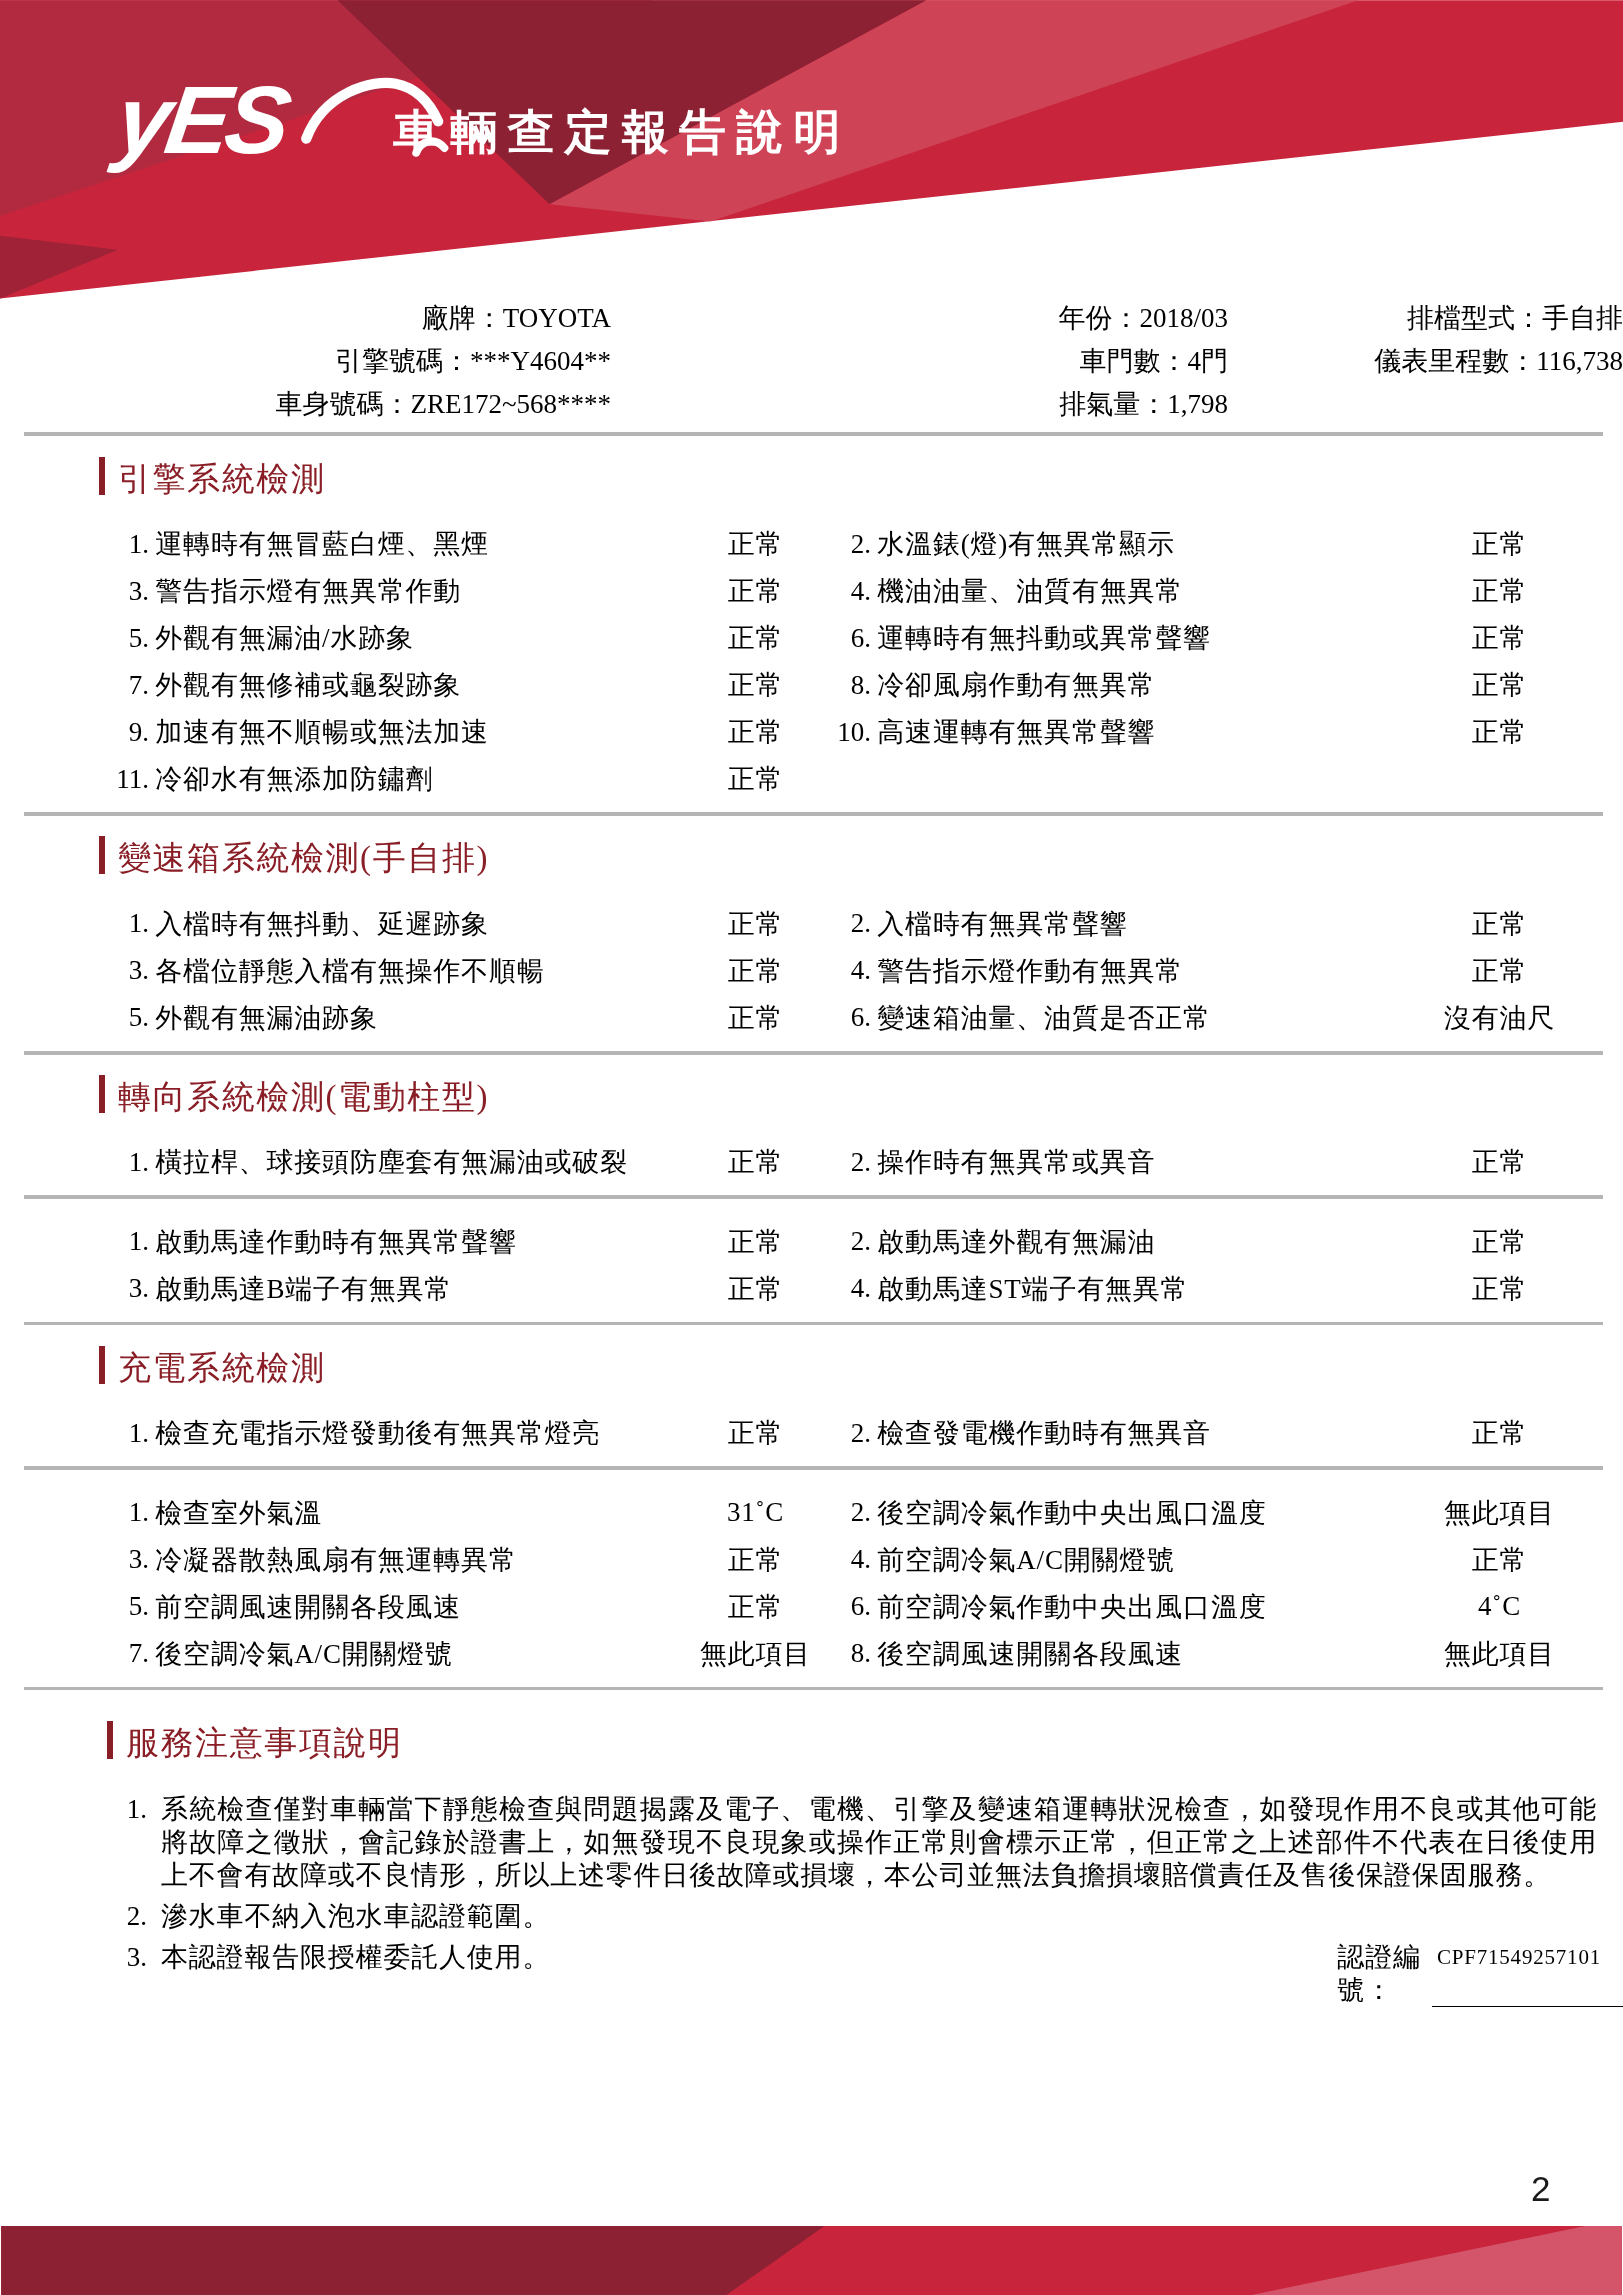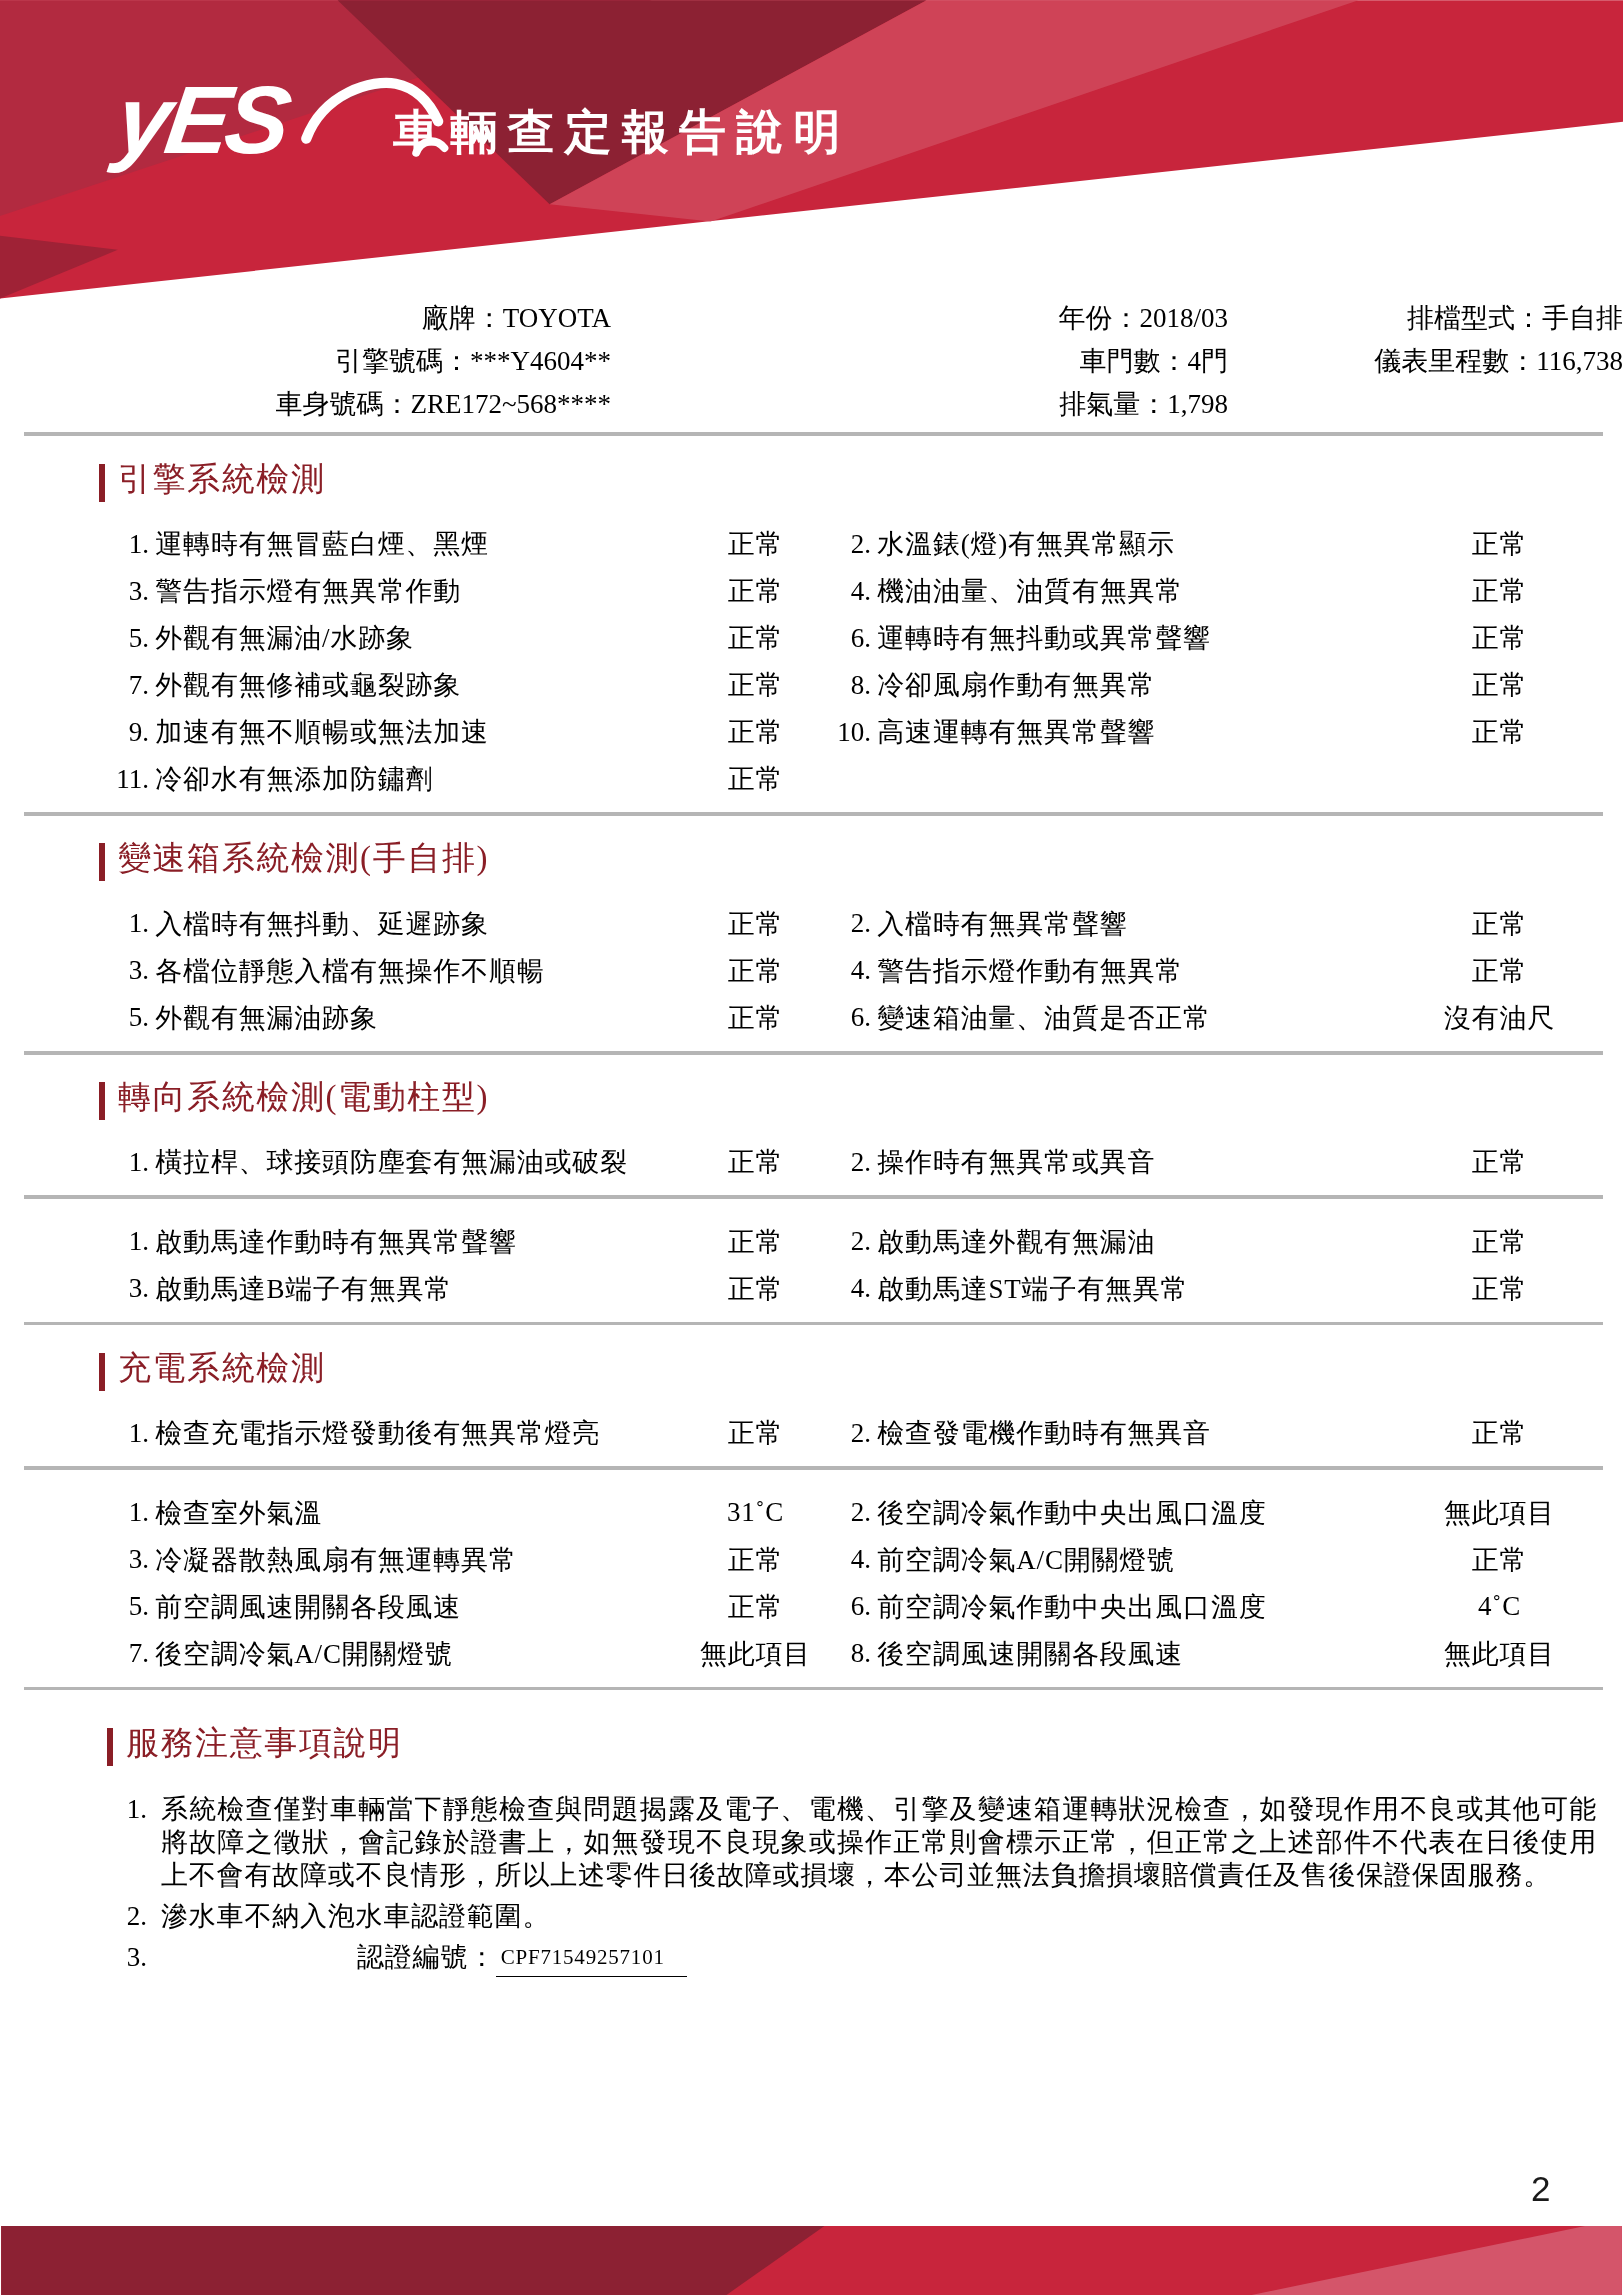--- a/index.html
+++ b/index.html
@@ -23,21 +23,21 @@
   }
   
   .content{position:absolute;top:297px;left:0;width:1623px;}
   .info-grid{
     display:grid;grid-template-columns:481px 617px 1fr;
     padding-left:130px;font-size:27px;
   }
   .info-cell{height:43px;line-height:43px;white-space:nowrap;text-align:right;}
   .divider{height:3.9px;background:#b5b5b5;margin:9.4px 19.6px 0 23.6px;}
   .divider.info-div{margin-top:6.3px;}
-  .section-title-row{margin:20.4px 0 0 99px;display:flex;align-items:flex-end;}
+  .section-title-row{margin:20.4px 0 0 99px;display:flex;align-items:flex-start;}
   .section-bar{width:5.5px;height:38px;background:#8a1e26;margin-right:13.4px;flex:none;}
   .section-title{font-size:33px;color:#8a1e26;letter-spacing:1.6px;white-space:nowrap;}
   .sec-rows{margin-top:19px;}
   .sec-row{
     display:grid;grid-template-columns:585px 137px 597px 157px;
     padding-left:102px;height:47px;align-items:center;font-size:27px;
   }
   .item-cell{display:flex;align-items:center;white-space:nowrap;}
   .item-no{width:47px;text-align:right;margin-right:6.3px;flex:none;}
   .item-text{letter-spacing:0.8px;}
@@ -354,20 +354,21 @@
         <div class="note-item">
           <span class="note-no">1.</span>
           <span class="note-text">系統檢查僅對車輛當下靜態檢查與問題揭露及電子、電機、引擎及變速箱運轉狀況檢查，如發現作用不良或其他可能將故障之徵狀，會記錄於證書上，如無發現不良現象或操作正常則會標示正常，但正常之上述部件不代表在日後使用上不會有故障或不良情形，所以上述零件日後故障或損壞，本公司並無法負擔損壞賠償責任及售後保證保固服務。</span>
         </div>
         <div class="note-item">
           <span class="note-no">2.</span>
           <span class="note-text">滲水車不納入泡水車認證範圍。</span>
         </div>
         <div class="note-item">
           <span class="note-no">3.</span>
+          <span class="note-text">本認證報告限授權委託人使用。</span>
           <span class="cert-label">認證編號：</span>
           <span class="cert-no">CPF71549257101</span>
         </div>
       </div>
   </div>
 
 </div>
 
 <div class="page-number">2</div>
 

